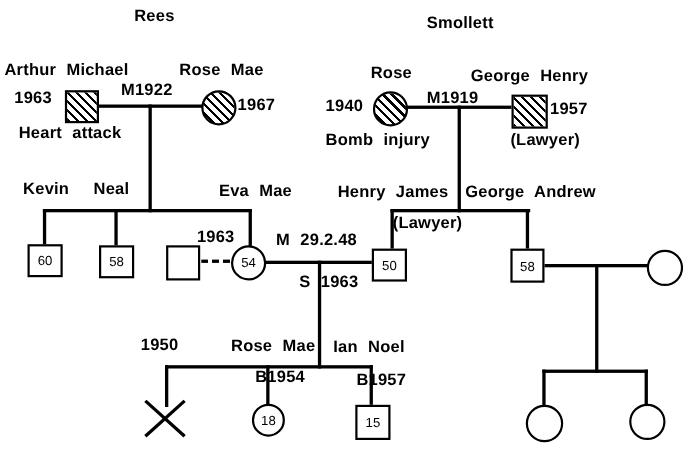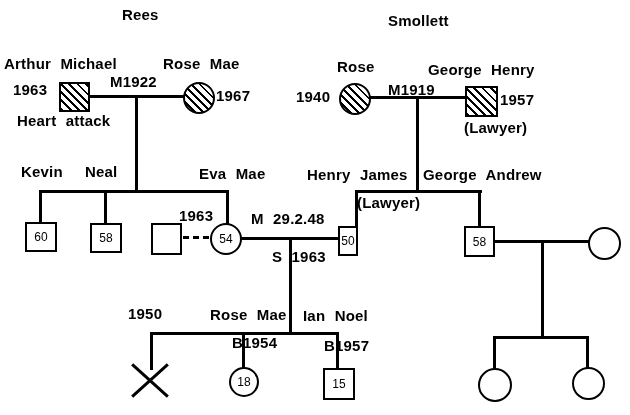--- a/index.html
+++ b/index.html
@@ -81,21 +81,21 @@
   <div class="sym" style="left:25px;top:222px;width:32px;height:30px;">
     <span>60</span>
   </div>
   <div class="sym" style="left:90px;top:223px;width:32px;height:30px;">
     <span>58</span>
   </div>
   <div class="sym" style="left:151px;top:223px;width:31px;height:32px;"></div>
   <div class="sym circ" style="left:210px;top:223px;width:32px;height:32px;">
     <span>54</span>
   </div>
-  <div class="sym" style="left:338px;top:226px;width:20px;height:30px;">
+  <div class="sym" style="left:338px;top:226px;width:32px;height:30px;">
     <span>50</span>
   </div>
   <div class="sym" style="left:464px;top:226px;width:31px;height:31px;">
     <span>58</span>
   </div>
   <div class="sym circ" style="left:588px;top:227px;width:33px;height:33px;"></div>
 
   <div class="sym circ" style="left:229px;top:367px;width:30px;height:30px;">
     <span>18</span>
   </div>
@@ -110,20 +110,21 @@
 
   <div class="lbl" style="left:4px;top:55px;">Arthur Michael</div>
   <div class="lbl" style="left:13px;top:81px;">1963</div>
   <div class="lbl" style="left:17px;top:112px;">Heart attack</div>
   <div class="lbl" style="left:110px;top:73px;">M1922</div>
   <div class="lbl" style="left:163px;top:55px;">Rose Mae</div>
   <div class="lbl" style="left:216px;top:87px;">1967</div>
 
   <div class="lbl" style="left:337px;top:58px;">Rose</div>
   <div class="lbl" style="left:296px;top:88px;">1940</div>
+  <div class="lbl" style="left:296px;top:119px;">Bomb injury</div>
   <div class="lbl" style="left:388px;top:81px;">M1919</div>
   <div class="lbl" style="left:428px;top:61px;">George Henry</div>
   <div class="lbl" style="left:500px;top:91px;">1957</div>
   <div class="lbl" style="left:464px;top:119px;">(Lawyer)</div>
 
   <div class="lbl" style="left:21px;top:163px;">Kevin</div>
   <div class="lbl" style="left:85px;top:163px;">Neal</div>
   <div class="lbl" style="left:307px;top:166px;">Henry James</div>
   <div class="lbl" style="left:199px;top:165px;">Eva Mae</div>
   <div class="lbl" style="left:357px;top:194px;">(Lawyer)</div>

